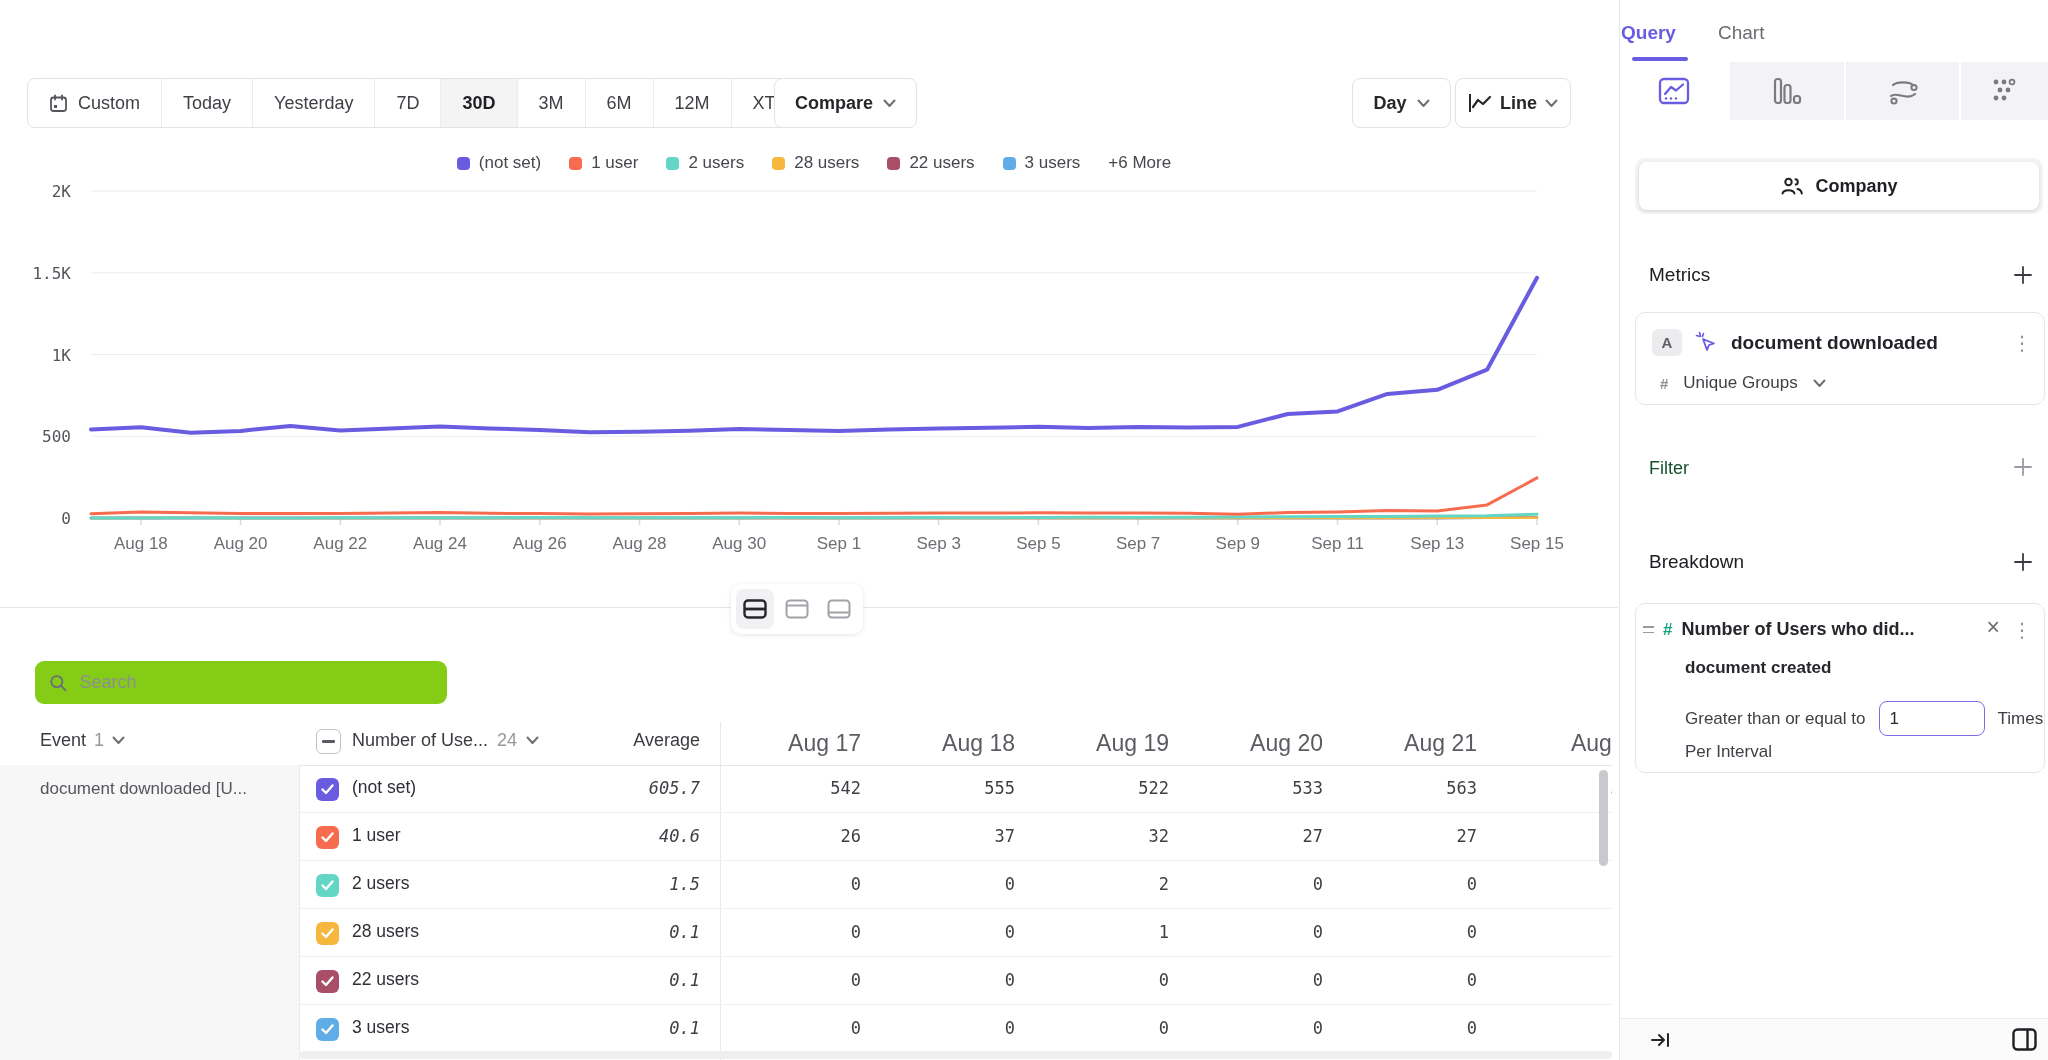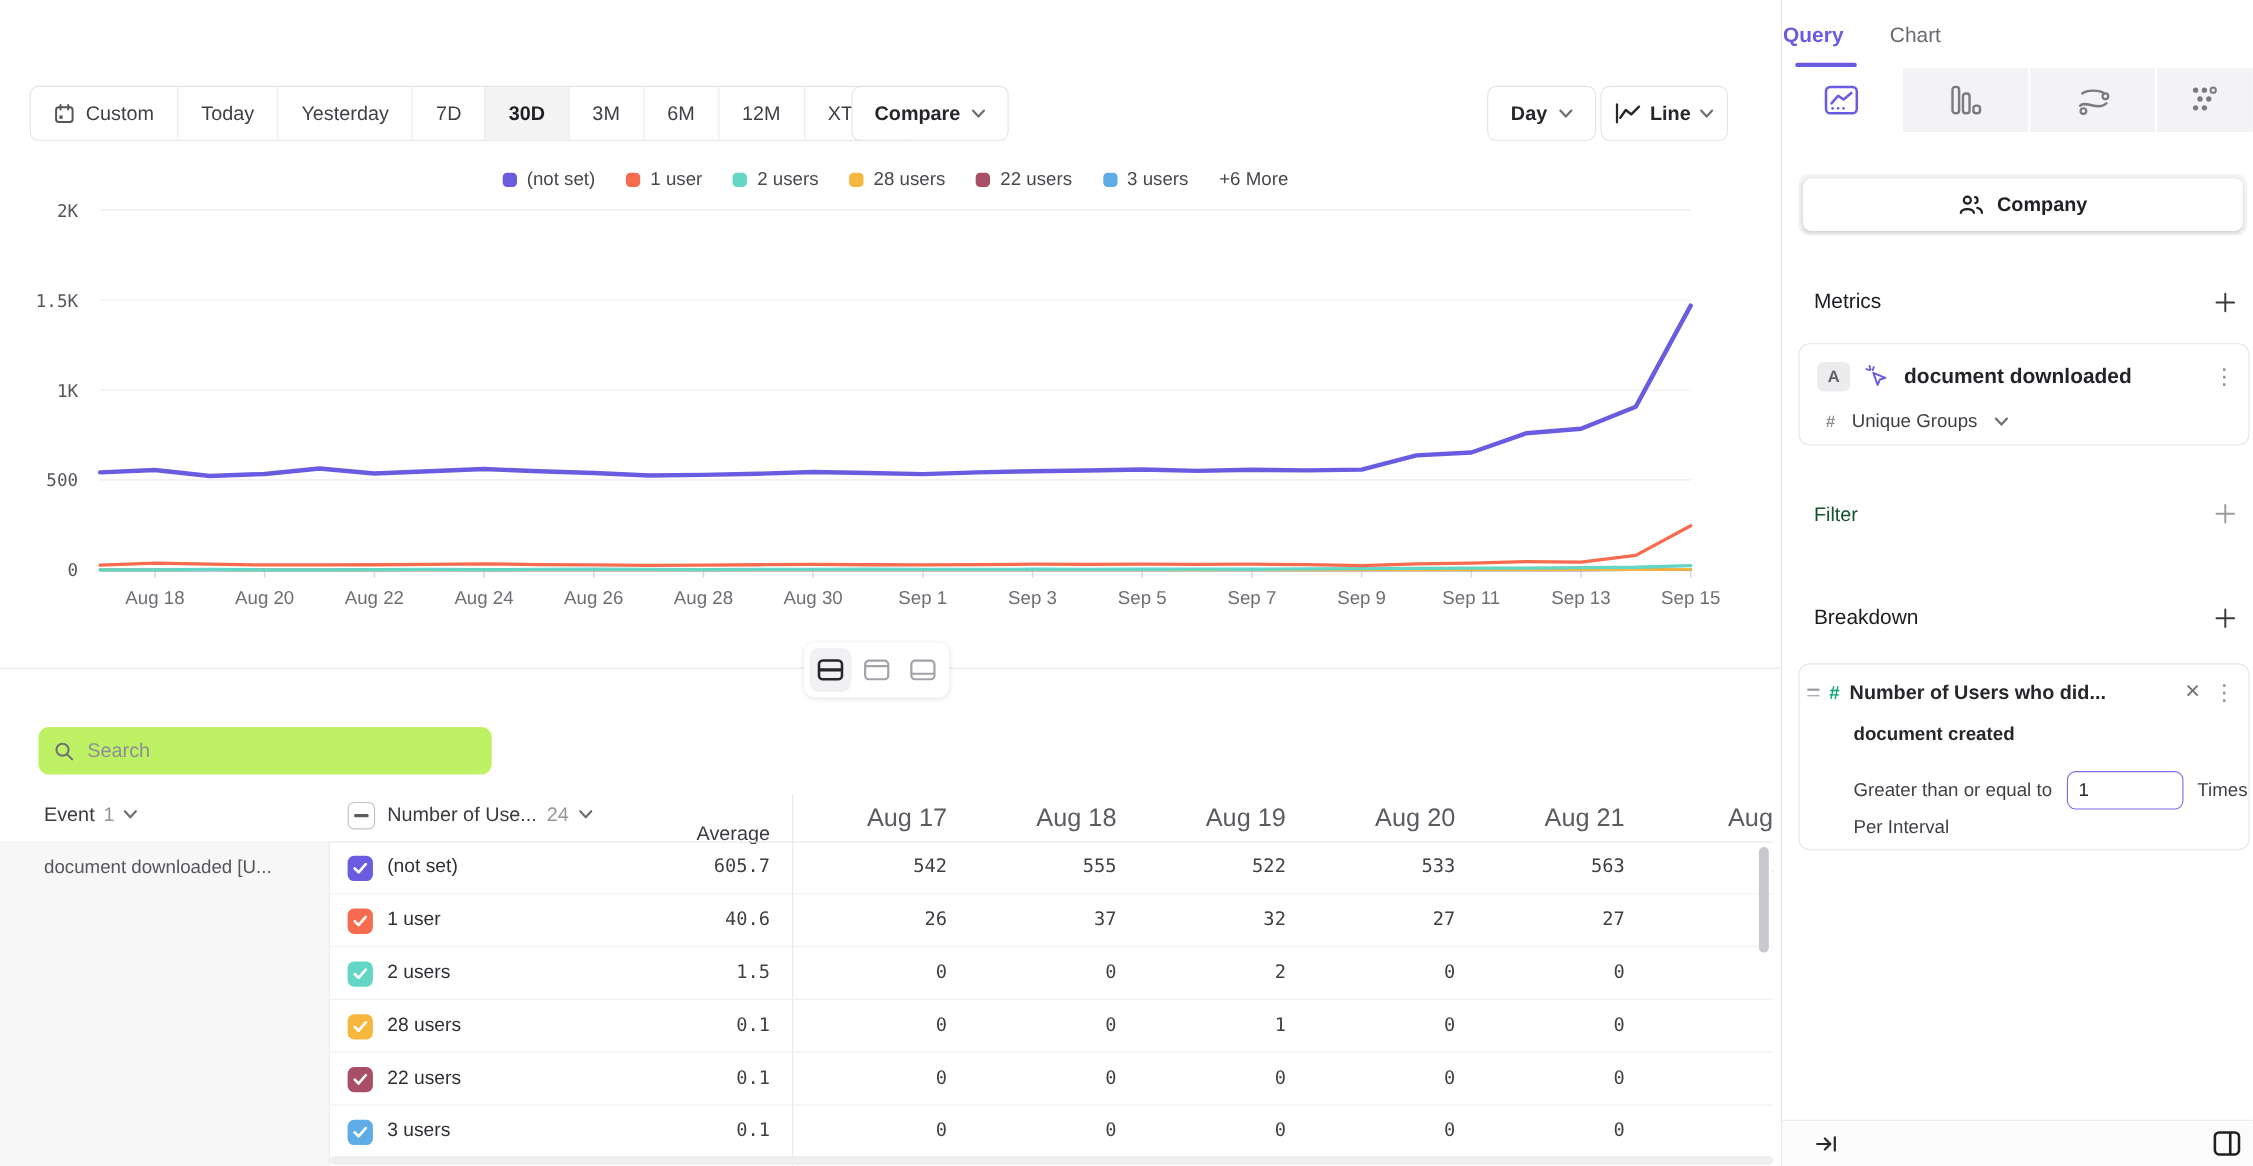--- a/index.html
+++ b/index.html
@@ -33,46 +33,46 @@
   .xlab { font-size:17px; fill:#6e6e75; text-anchor:middle; }
   .series { fill:none; stroke-linejoin:round; stroke-linecap:round; }
 
   
   .mid-divider { position:absolute; left:0; top:607px; width:1618px; border-top:1px solid #e7e7ea; }
   .layout-toggles { position:absolute; left:731px; top:584px; display:flex; gap:4px; padding:5px; background:#fff; border-radius:10px; box-shadow:0 1px 5px rgba(0,0,0,0.10); }
   .layout-btn { width:38px; height:40px; border-radius:8px; display:flex; align-items:center; justify-content:center; }
   .layout-btn.selected { background:#f1f1f3; }
 
   
-  .search-box { position:absolute; left:35px; top:661px; width:412px; height:43px; background:#bef264; border-radius:9px; display:flex; align-items:center; padding:0 14px; gap:12px; }
+  .search-box { position:absolute; left:35px; top:661px; width:412px; height:43px; background:#84cc16; border-radius:9px; display:flex; align-items:center; padding:0 14px; gap:12px; }
   .search-box input { border:none; outline:none; background:transparent; font-size:18px; color:#3f3f46; width:100%; font-family:"Liberation Sans", sans-serif; }
   .search-box input::placeholder { color:#8e8e95; }
 
   
   .thead { position:absolute; left:0; top:722px; width:1612px; height:43px; }
   .thead-border { position:absolute; left:0; top:765px; width:1612px; border-top:1px solid #e7e7ea; }
   .ev-group { position:absolute; left:40px; top:8px; display:flex; align-items:center; gap:8px; font-size:18px; color:#3b3b41; }
   .ev-count { color:#96969d; }
   .hdr-cb { position:absolute; left:316px; top:7px; width:25px; height:25px; border:1.5px solid #c2c2c8; border-radius:6px; background:#fff; display:flex; align-items:center; justify-content:center; }
   .hdr-cb .minus { width:13px; height:2.5px; background:#5b5b62; border-radius:1px; }
   .series-col-group { position:absolute; left:352px; top:8px; display:flex; align-items:center; gap:9px; font-size:18px; color:#3b3b41; }
-  .avg-hdr { position:absolute; left:600px; top:8px; width:100px; text-align:right; font-size:18px; color:#3b3b41;margin-top:18px; }
+  .avg-hdr { position:absolute; left:600px; top:8px; width:100px; text-align:right; font-size:18px; color:#3b3b41; }
   .date-cols { position:absolute; left:723px; top:8px; width:889px; overflow:hidden; display:flex; }
   .date-col { flex:0 0 154px; text-align:right; padding-right:16px; font-size:23px; color:#5b5b62; white-space:nowrap; }
   .col-divider { position:absolute; left:720px; top:722px; width:1px; height:338px; background:#e9e9ec; }
 
   .event-cell { position:absolute; left:0; top:765px; width:300px; height:295px; background:#f7f7f8; border-right:1px solid #ececf0; }
   .event-cell .txt { padding:14px 0 0 40px; font-size:17px; color:#55555b; white-space:nowrap; overflow:hidden; }
   .tbody { position:absolute; left:300px; top:765px; width:1312px; height:295px; overflow:hidden; }
   .trow { position:relative; height:48px; border-bottom:1px solid #f0f0f2; }
   .trow .cb { position:absolute; left:16px; top:13px; width:23px; height:23px; border-radius:6px; display:flex; align-items:center; justify-content:center; }
   .trow .cb svg { display:block; }
   .trow .lbl { position:absolute; left:52px; top:12px; font-size:17.5px; color:#2f2f35; white-space:nowrap; }
   .num { font-family:"DejaVu Sans Mono", monospace; font-size:17px; color:#3f3f46; }
-  .trow .avg { position:absolute; left:300px; top:13px; width:100px; text-align:right; }
+  .trow .avg { position:absolute; left:300px; top:13px; width:100px; text-align:right;font-style:italic; }
   .trow .vals { position:absolute; left:423px; top:13px; width:889px; overflow:hidden; display:flex; }
   .trow .vcell { flex:0 0 154px; text-align:right; padding-right:16px; white-space:nowrap; }
   .vscroll { position:absolute; left:1599px; top:770px; width:9px; height:96px; border-radius:4.5px; background:#c8c8cd; }
   .hscroll { position:absolute; left:300px; top:1051px; width:1312px; height:8px; border-radius:4px; background:#efeff1; }
 
   
   .tab { position:absolute; top:22px; font-size:19px; }
   .tab.active { color:#6a5ce0; font-weight:700; }
   .tab.inactive { color:#6b6b72; }
   .tab-underline { position:absolute; left:12px; top:57px; width:56px; height:4px; border-radius:2px; background:#6a5ce0; }

